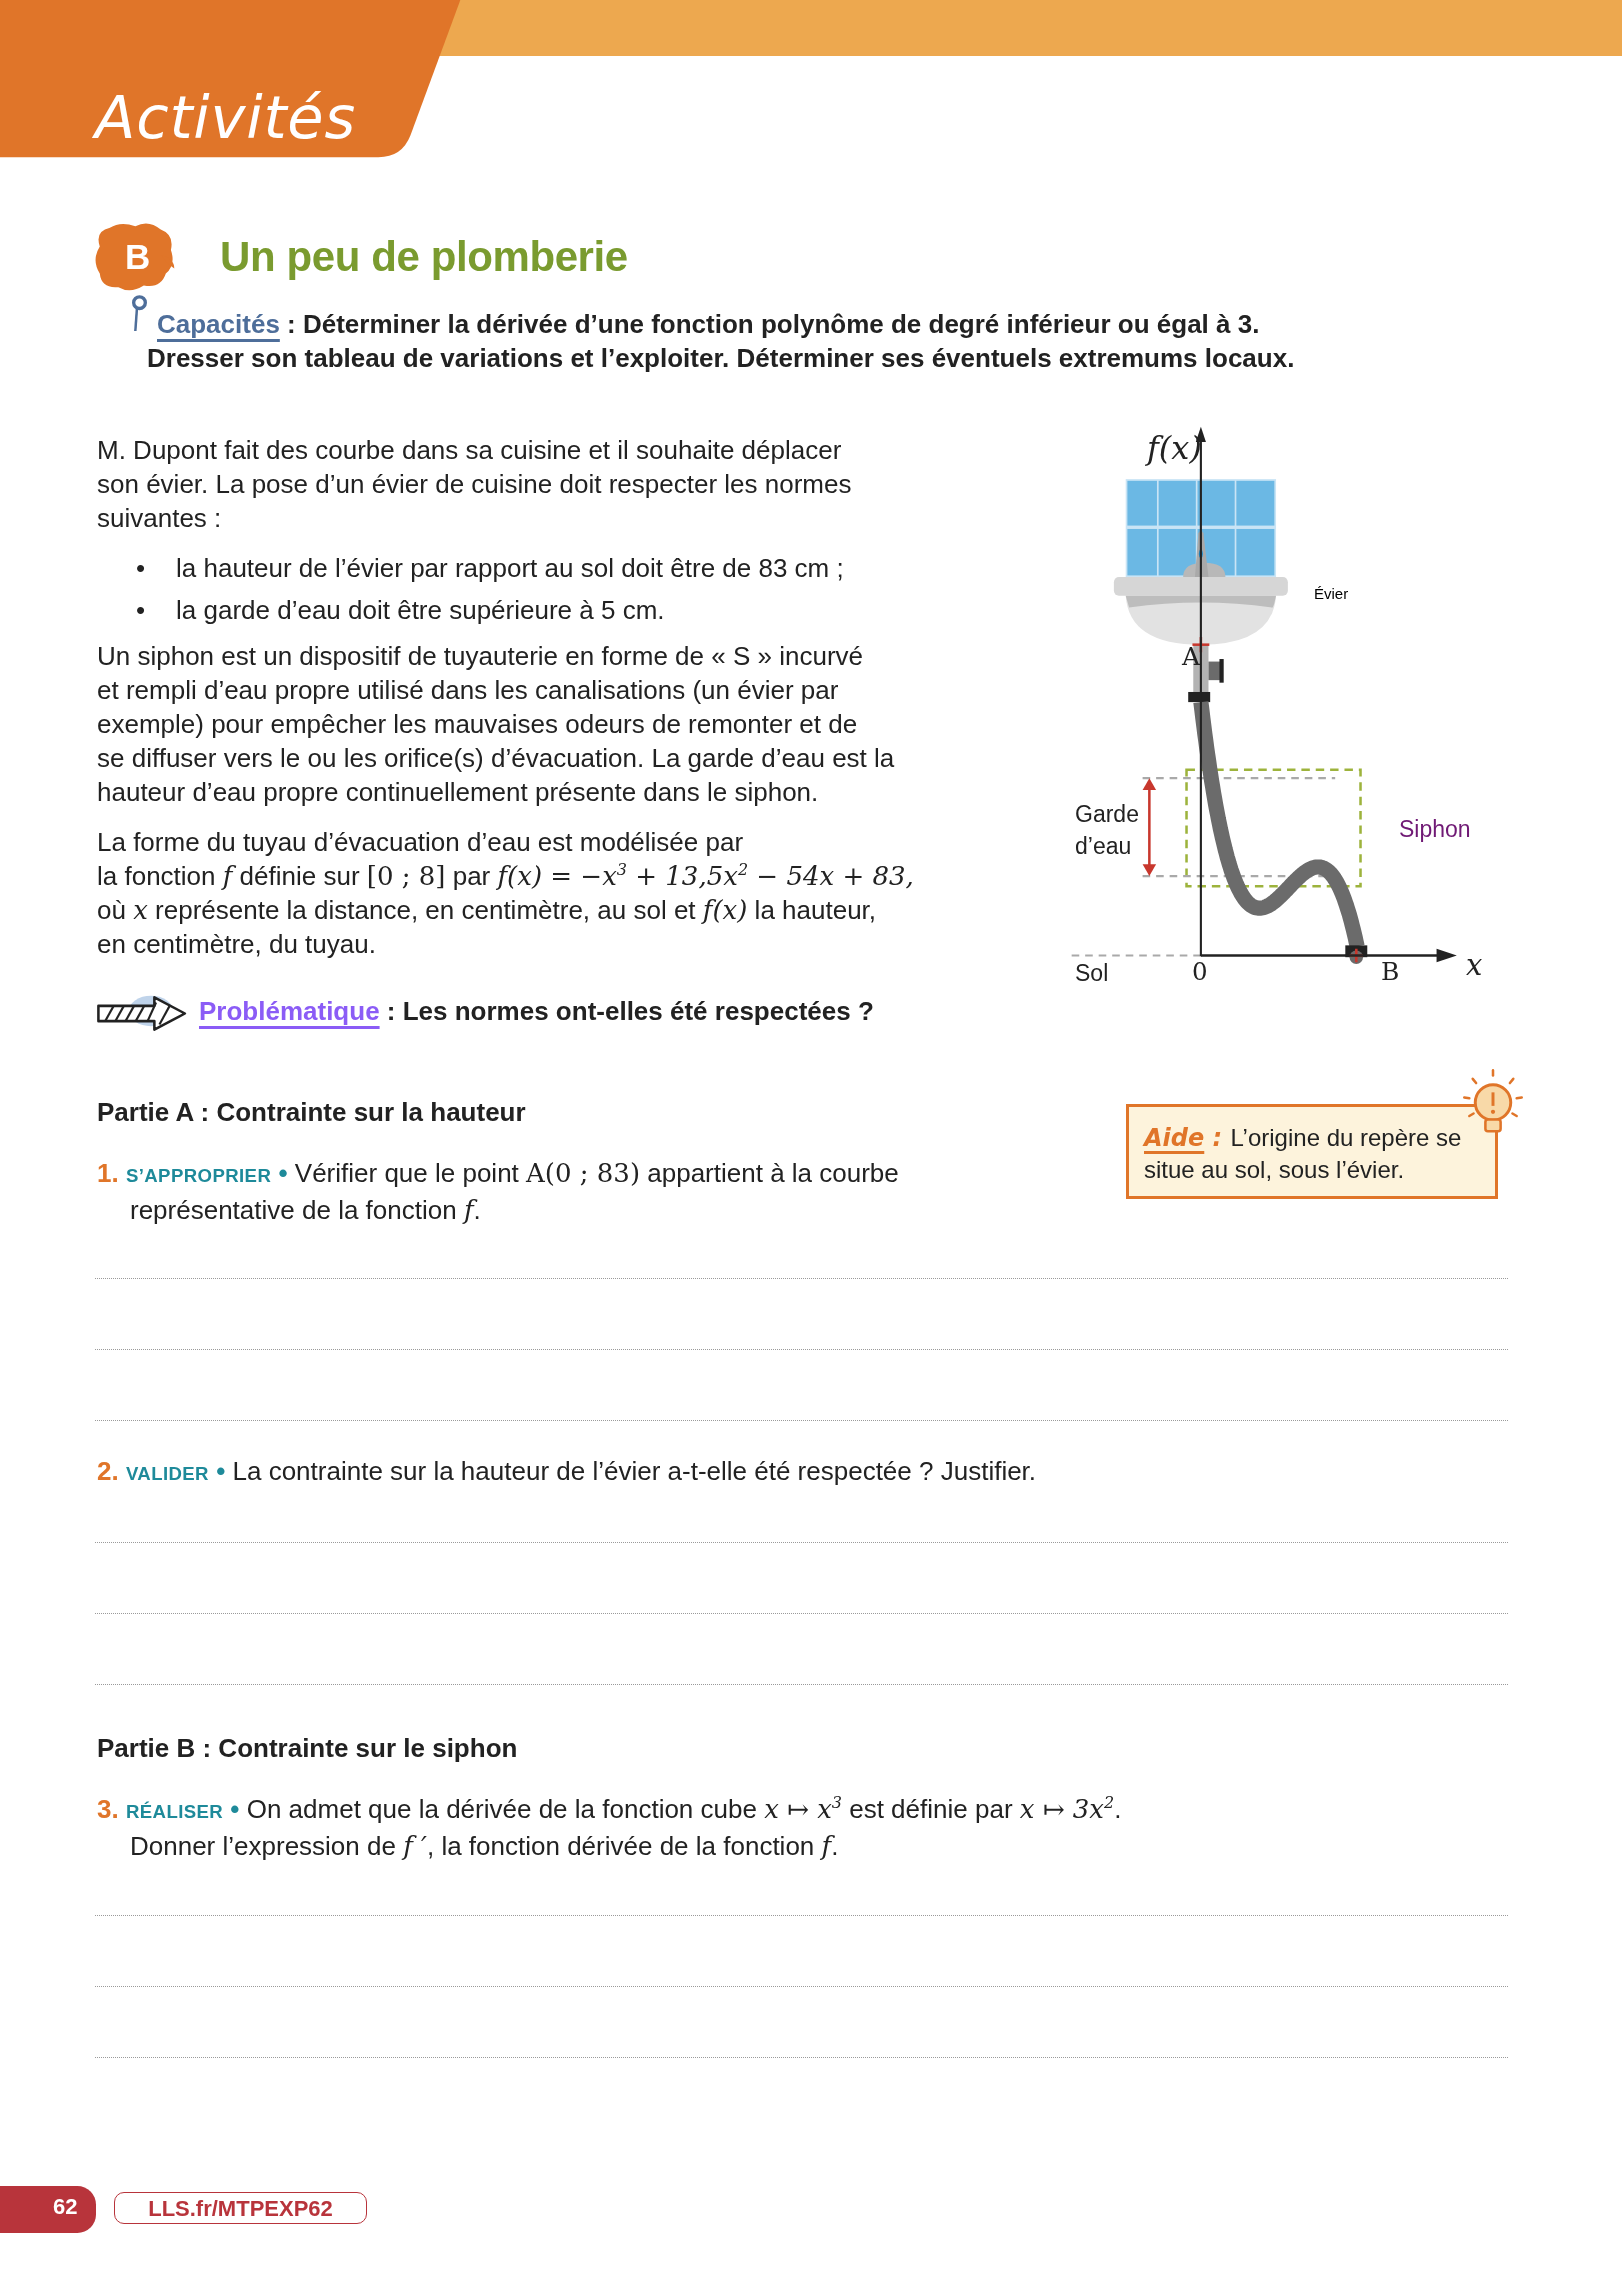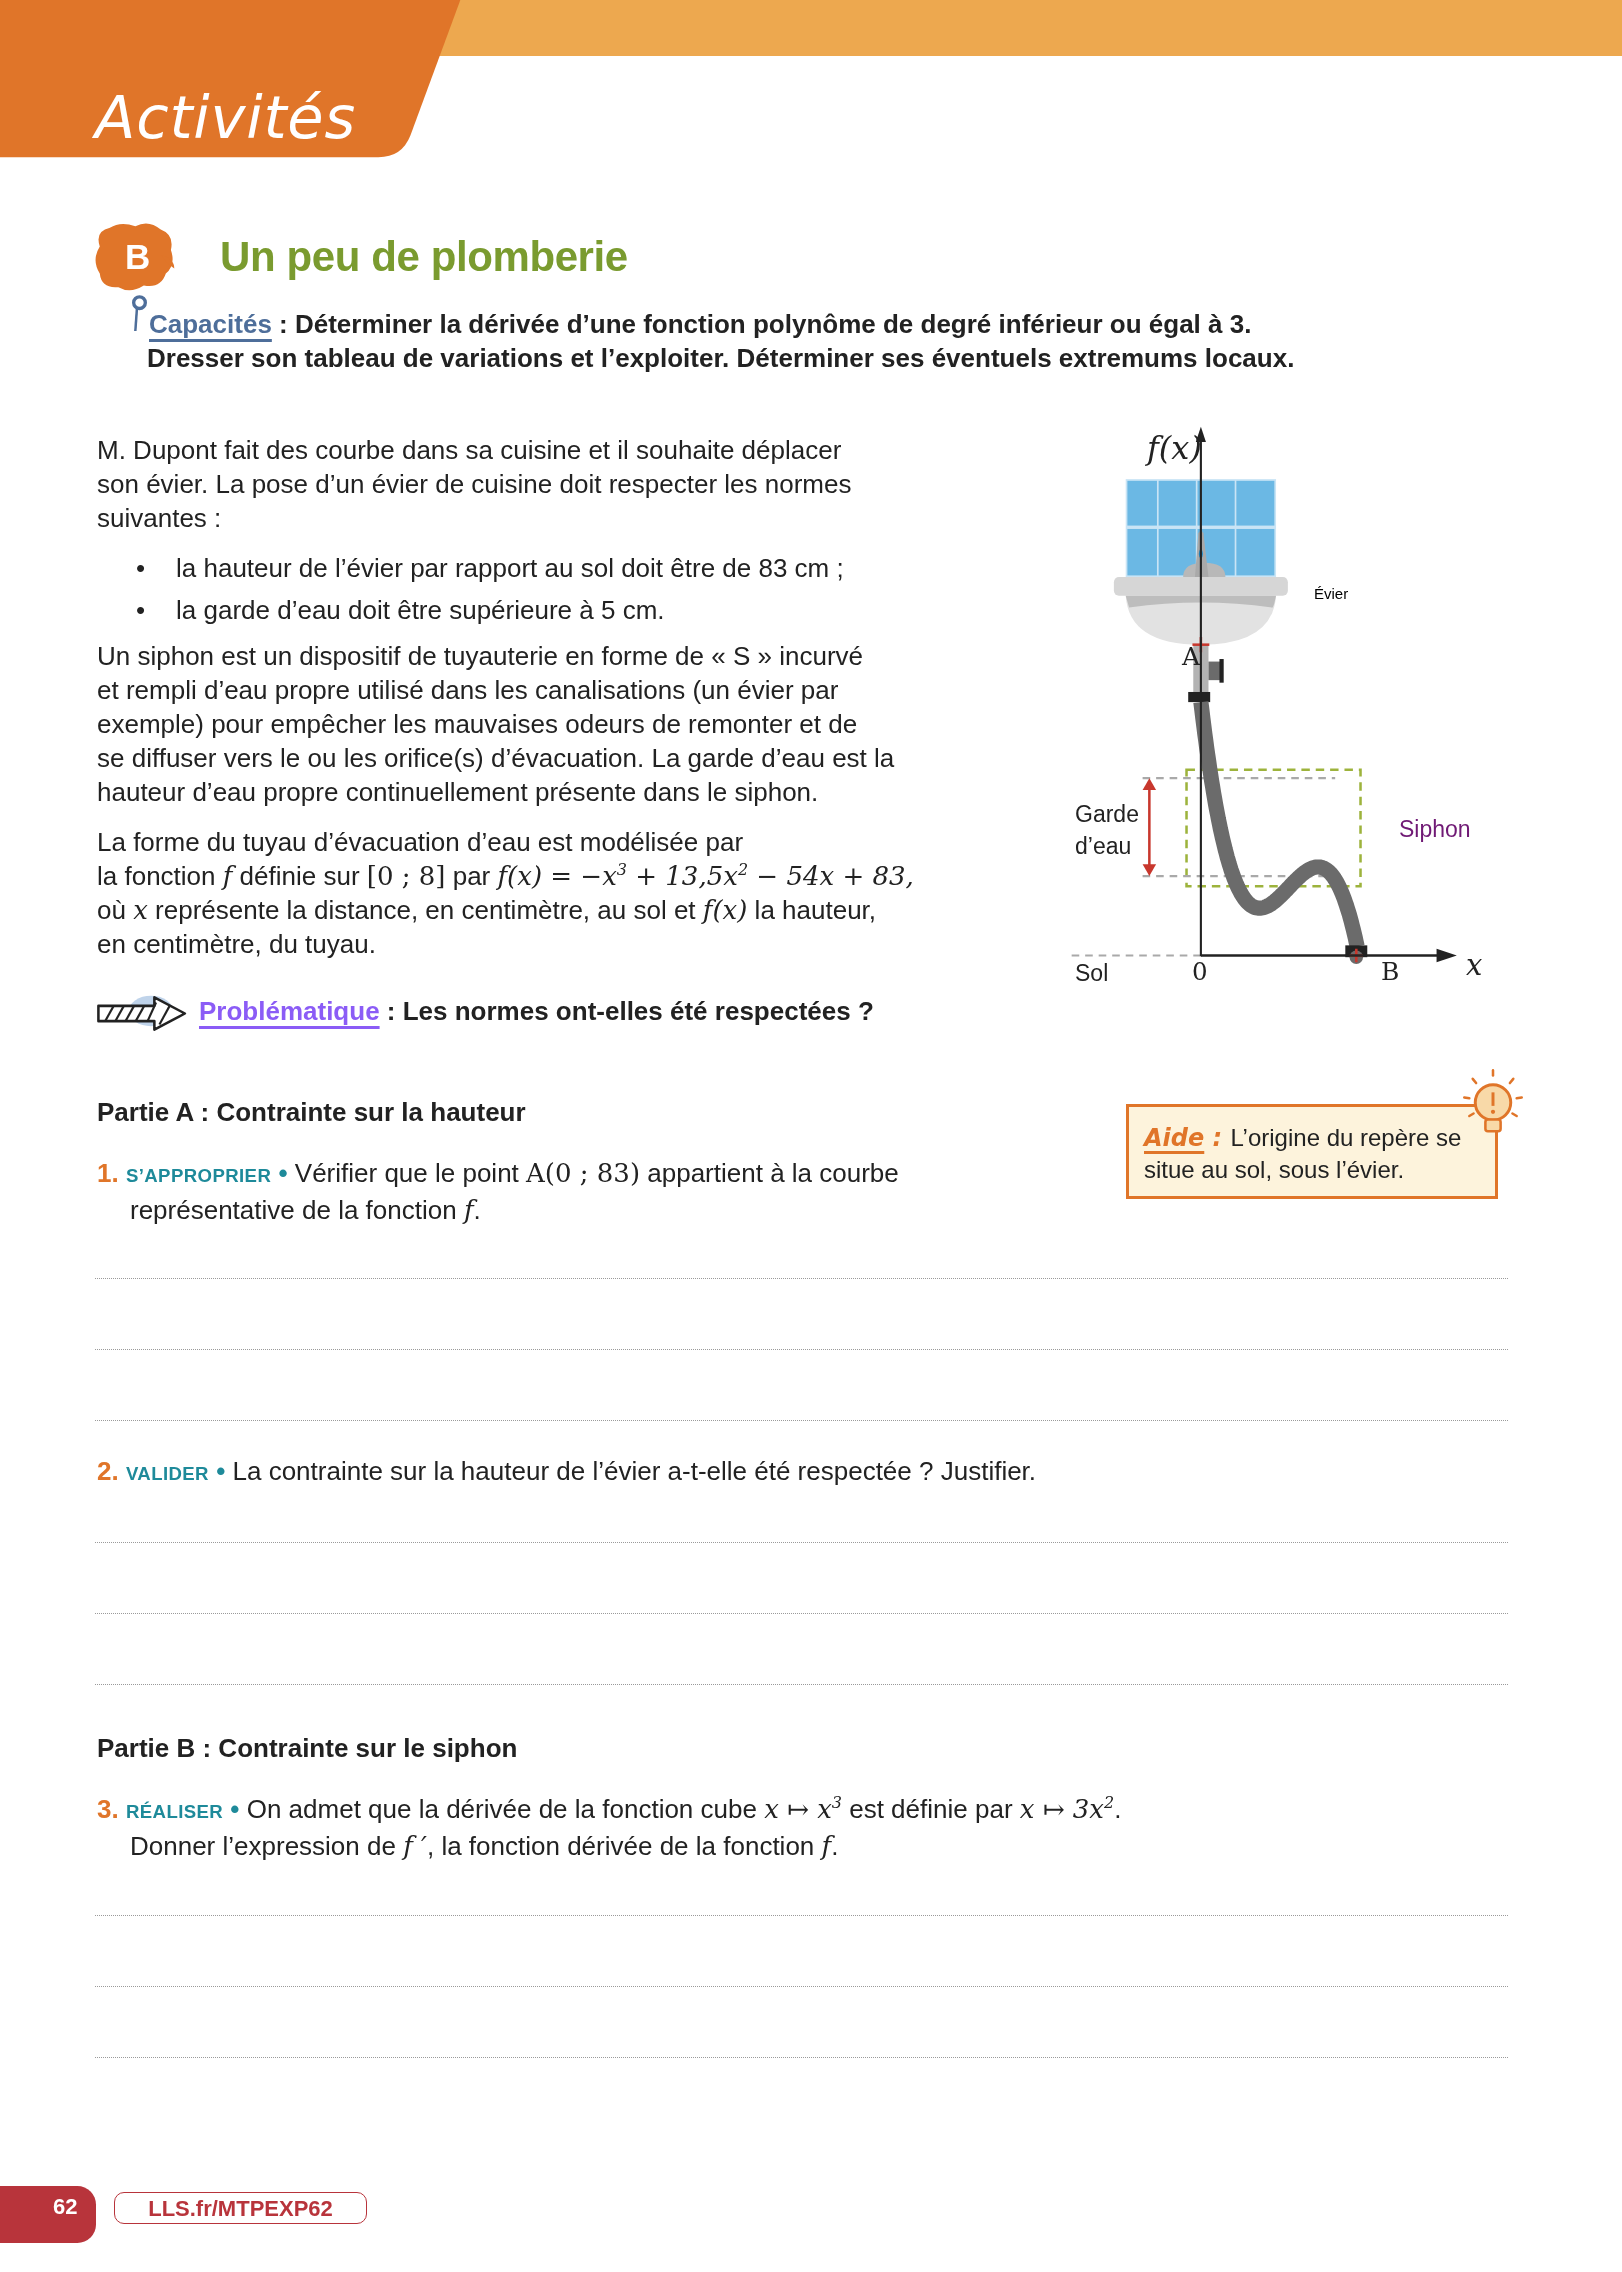--- a/index.html
+++ b/index.html
@@ -48,21 +48,21 @@
     left:1126px; top:1104px; width:372px; height:95px; background:#FDF3DC;
     border:3.4px solid #E07529; box-sizing:border-box;
   }
   .aide-label {
     font-family:"DejaVu Sans", sans-serif; font-style:italic; font-weight:bold;
     color:#E07529; text-decoration:underline; text-underline-offset:5px; text-decoration-thickness:2.5px;
   }
   .aide-text { font-size:24px; line-height:32px; color:#222; white-space:nowrap; }
   
   .page-num {
-    left:0; top:2186px; width:96px; height:57px; background:#B8343B;
+    left:0; top:2186px; width:96px; height:47px; background:#B8343B;
     border-radius:0 18.6px 18.6px 0; color:#fff; font-weight:bold; font-size:22px;
     text-align:right; box-sizing:border-box; padding-right:18.6px; line-height:41px;
   }
   .lls-link {
     left:114px; top:2192px; width:253px; height:32px; border:1.7px solid #B8343B;
     border-radius:10px; color:#B8343B; font-weight:bold; font-size:22px;
     text-align:center; line-height:32px; box-sizing:border-box;
   }
   
   .fig { left:1048px; top:423px; width:473px; height:592px; }
@@ -81,21 +81,21 @@
   <path d="M8 30 Q2 12 20 8 Q32 0 50 6 Q66 -2 80 10 Q96 16 92 34 Q98 52 86 62 Q80 80 60 76 Q44 86 30 78 Q10 80 8 62 Q-2 46 8 30 Z" fill="#E07529"></path>
   <path d="M80 40 Q96 44 96 56 L88 50 Z" fill="#E07529"></path>
 </svg>
 <div class="abs badge-letter">B</div>
 <div class="abs section-title">Un peu de plomberie</div>
 
 <svg class="abs" style="left:127px;top:294px;width:25px;height:39px" viewBox="0 0 30 46">
   <circle cx="15" cy="10" r="7" fill="none" stroke="#4E6E9A" stroke-width="4"></circle>
   <line x1="12" y1="16" x2="10" y2="44" stroke="#4E6E9A" stroke-width="3"></line>
 </svg>
-<div class="abs cap-line" style="left:149px;top:309px">
+<div class="abs cap-line" style="left:157px;top:309px">
   <span class="cap-label">Capacités</span><span> : </span><span>Déterminer la dérivée d’une fonction polynôme de degré inférieur ou égal à 3.</span>
 </div>
 <div class="abs cap-line" style="left:147px;top:343px">Dresser son tableau de variations et l’exploiter. Déterminer ses éventuels extremums locaux.</div>
 
 <div class="abs body-text" style="left:97px;top:433px">
   <div>M. Dupont fait des courbe dans sa cuisine et il souhaite déplacer</div>
   <div>son évier. La pose d’un évier de cuisine doit respecter les normes</div>
   <div>suivantes :</div>
 </div>
 

